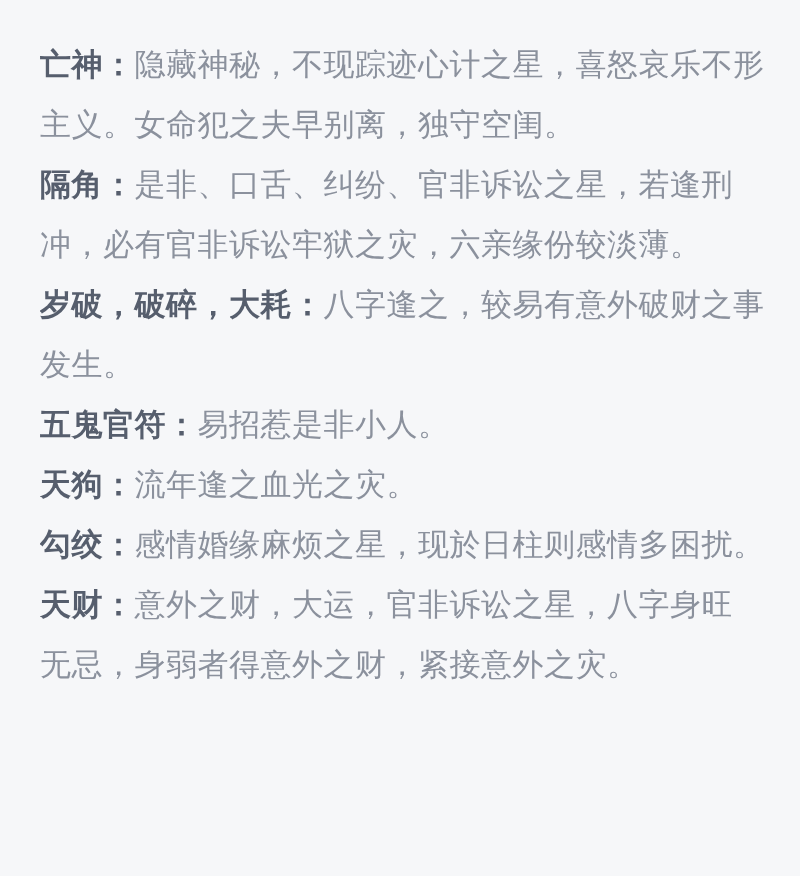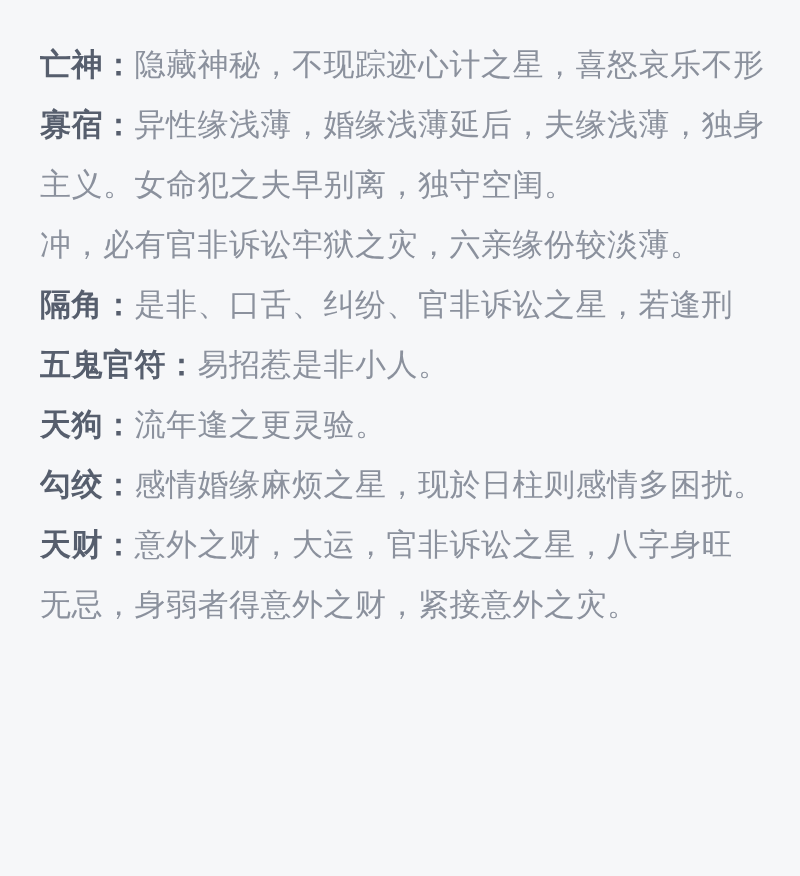--- a/index.html
+++ b/index.html
@@ -39,37 +39,40 @@
 </head>
 <body>
 
 <div class="page">
 
   <div class="para">
     <div class="line"><span class="term">亡神：</span><span class="body-text">隐藏神秘，不现踪迹心计之星，喜怒哀乐不形</span></div>
   </div>
 
   <div class="para">
-    <div class="line"><span class="term">寡宿：</span><span class="body-text">异性缘浅薄，婚缘浅薄延后，夫缘浅薄，独身</span></div>
     <div class="line"><span class="body-text">主义。女命犯之夫早别离，独守空闺。</span></div>
   </div>
 
   <div class="para">
+    <div class="line"><span class="term">隔角：</span><span class="body-text">是非、口舌、纠纷、官非诉讼之星，若逢刑</span></div>
     <div class="line"><span class="body-text">冲，必有官非诉讼牢狱之灾，六亲缘份较淡薄。</span></div>
-    <div class="line"><span class="term">隔角：</span><span class="body-text">是非、口舌、纠纷、官非诉讼之星，若逢刑</span></div>
   </div>
 
 
+  <div class="para">
+    <div class="line"><span class="term">岁破，破碎，大耗：</span><span class="body-text">八字逢之，较易有意外破财之事</span></div>
+    <div class="line"><span class="body-text">发生。</span></div>
+  </div>
 
   <div class="para">
     <div class="line"><span class="term">五鬼官符：</span><span class="body-text">易招惹是非小人。</span></div>
   </div>
 
   <div class="para">
-    <div class="line"><span class="term">天狗：</span><span class="body-text">流年逢之更灵验。</span></div>
+    <div class="line"><span class="term">天狗：</span><span class="body-text">流年逢之血光之灾。</span></div>
   </div>
 
   <div class="para">
     <div class="line"><span class="term">勾绞：</span><span class="body-text">感情婚缘麻烦之星，现於日柱则感情多困扰。</span></div>
   </div>
 
   <div class="para">
     <div class="line"><span class="term">天财：</span><span class="body-text">意外之财，大运，官非诉讼之星，八字身旺</span></div>
     <div class="line"><span class="body-text">无忌，身弱者得意外之财，紧接意外之灾。</span></div>
   </div>

